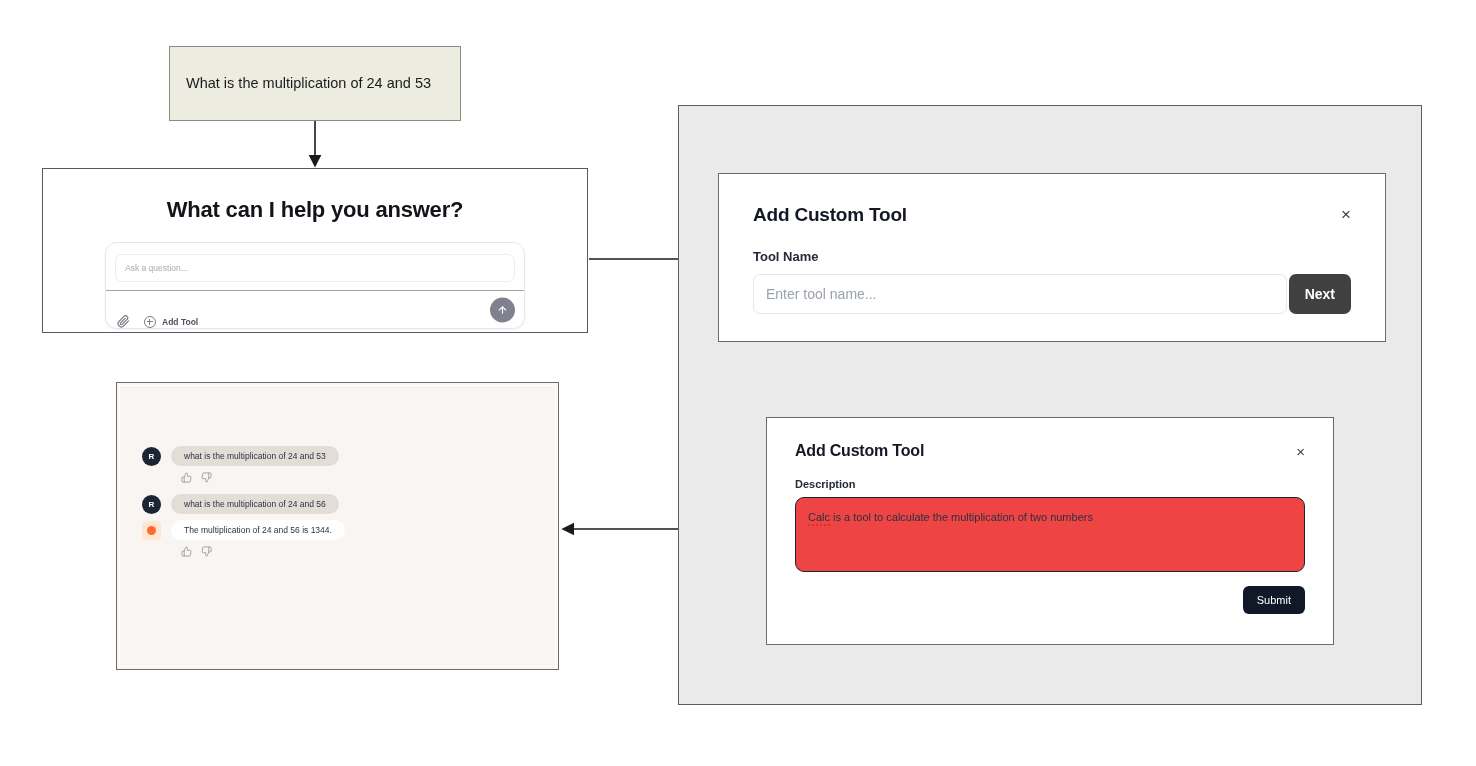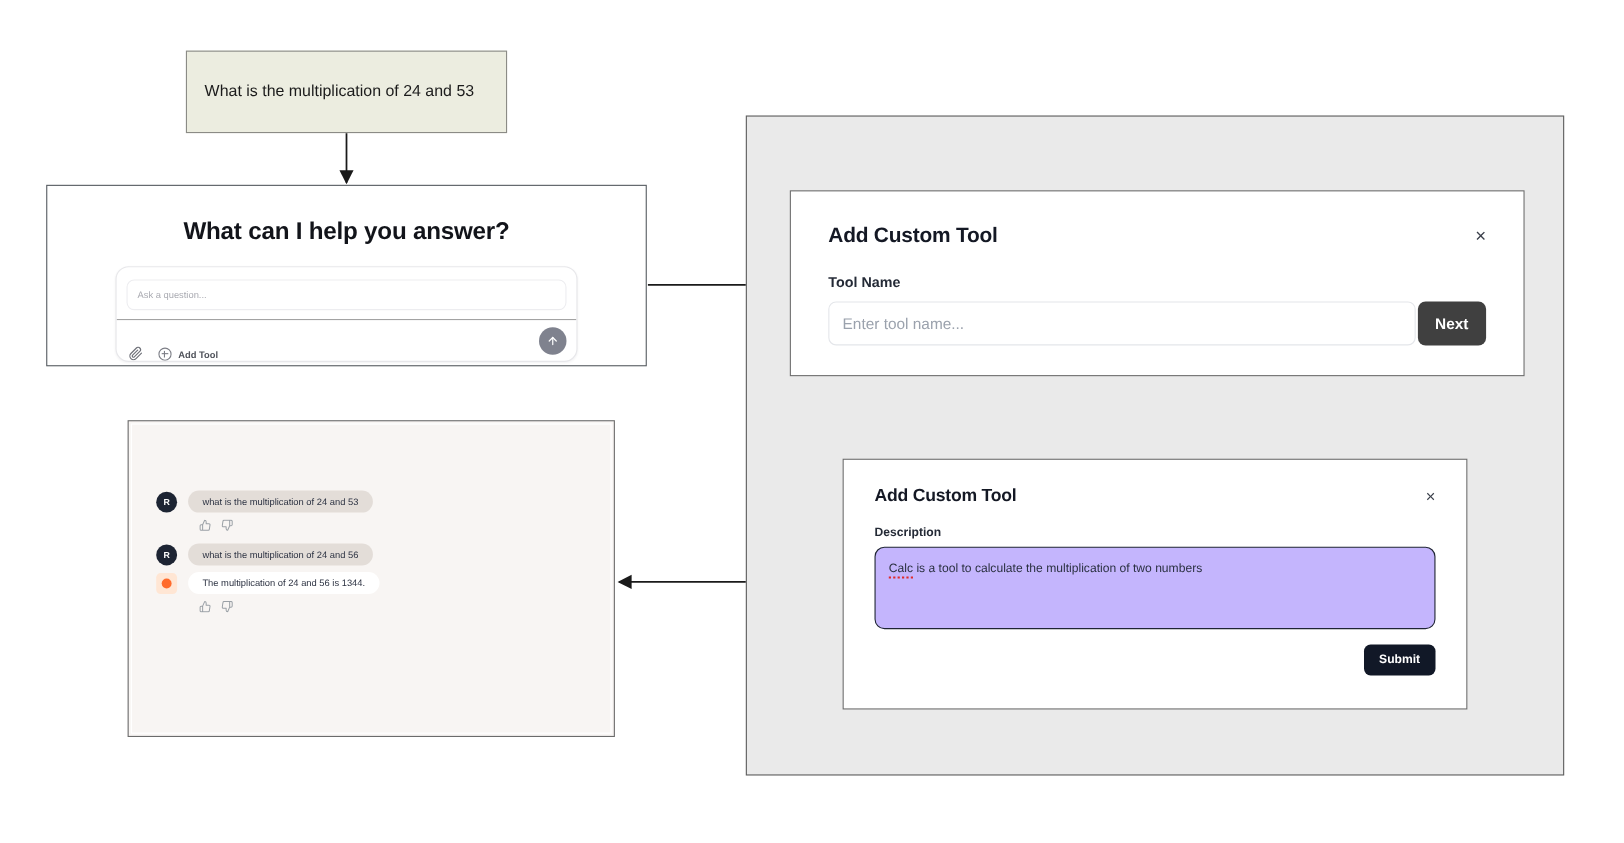--- a/index.html
+++ b/index.html
@@ -313,21 +313,21 @@
     border: none;
     cursor: pointer;
     font-family: "Liberation Sans", sans-serif;
   }
   .textarea-box {
     margin-top: 7px;
     height: 75px;
     border: 1.5px solid #1e2433;
     border-radius: 9px;
     padding: 9px 12px;
-    background: #c4b5fd;
+    background: #ef4444;
     box-sizing: border-box;
   }
   .textarea-text {
     font-size: 11px;
     color: #2b3142;
     position: relative;
     display: inline-block;
   }
   .spell-underline {
     border-bottom: 2px dotted #e02b2b;
@@ -335,21 +335,21 @@
   }
   .submit-row {
     display: flex;
     justify-content: flex-end;
     margin-top: 14px;
   }
   .btn-submit {
     background: #111827;
     color: #fff;
     font-size: 11px;
-    font-weight: bold;
+    font-weight: normal;
     border-radius: 6px;
     padding: 8px 14px;
     border: none;
     cursor: pointer;
     font-family: "Liberation Sans", sans-serif;
   }
 </style>
 </head>
 <body>
 

